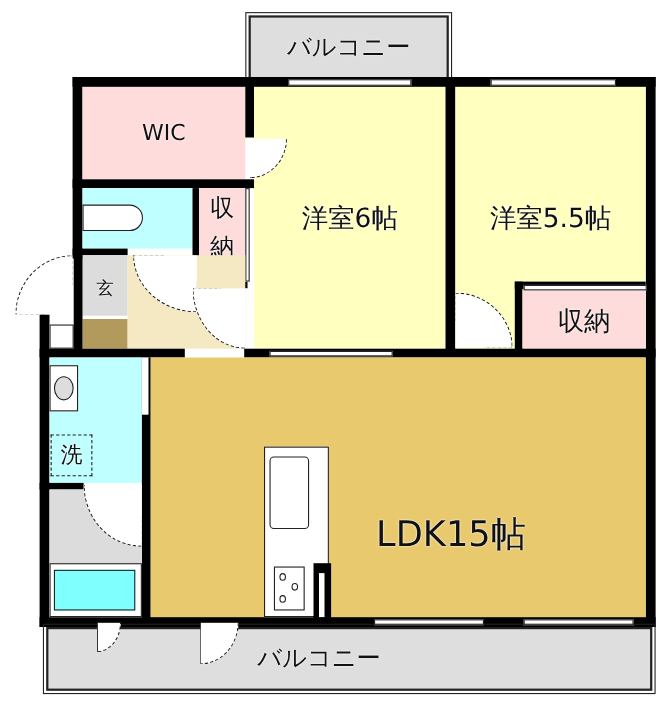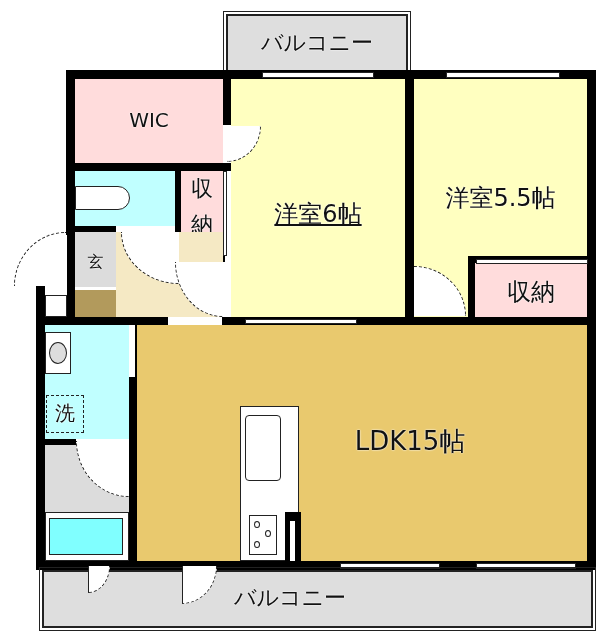--- a/index.html
+++ b/index.html
@@ -35,21 +35,21 @@
 <div class="wall" style="left:175px; top:171px; width:6px; height:90px;"></div>
 <div class="wall" style="left:66px; top:226px; width:50px; height:6px;"></div>
 
 <div class="abs" style="left:181px; top:171px; width:42px; height:85px; background:#ffdcdc;"></div>
 <div class="label" style="left:181px; top:174px; width:42px; font-size:22px;">収</div>
 <div class="label" style="left:181px; top:210px; width:42px; font-size:22px;">納</div>
 <div class="wall" style="left:175px; top:256px; width:50px; height:6px;"></div>
 <div class="abs" style="left:223px; top:171px; width:4px; height:85px; background:#fff; border:1px solid #222;"></div>
 
 <div class="abs" style="left:231px; top:79px; width:174px; height:238px; background:#ffffc0;"></div>
-<div class="label" style="left:231px; top:198px; width:174px; font-size:24px;text-decoration:underline;">洋室6帖</div>
+<div class="label" style="left:231px; top:182px; width:174px; font-size:24px;">洋室6帖</div>
 <div class="door-arc" style="left:227px; top:126px; width:34px; height:36px; border-radius:0 0 100% 0; border-left:none; border-top:none;"></div>
 <div class="window" style="left:262px; top:72px; width:110px;"></div>
 
 <div class="wall" style="left:405px; top:70px; width:9px; height:254px;"></div>
 
 <div class="abs" style="left:414px; top:79px; width:173px; height:238px; background:#ffffc0;"></div>
 <div class="label" style="left:414px; top:182px; width:173px; font-size:24px;">洋室5.5帖</div>
 <div class="window" style="left:446px; top:72px; width:112px;"></div>
 <div class="door-arc" style="left:414px; top:266px; width:52px; height:50px; border-radius:0 100% 0 0; border-left:none; border-bottom:none;"></div>
 
@@ -83,21 +83,21 @@
 <div class="wall" style="left:129px; top:325px; width:8px; height:240px;"></div>
 <div class="abs" style="left:129px; top:325px; width:6px; height:52px; background:#fff;"></div>
 <div class="wall" style="left:36px; top:439px; width:40px; height:6px;"></div>
 
 <div class="abs" style="left:45px; top:445px; width:84px; height:116px; background:#dcdcdc;"></div>
 <div class="door-arc" style="left:76px; top:441px; width:53px; height:56px; border-radius:0 0 0 100%; border-right:none; border-top:none; background:#fff;"></div>
 <div class="abs" style="left:45px; top:512px; width:84px; height:49px; background:#fff; border:1px solid #222;"></div>
 <div class="abs" style="left:49px; top:518px; width:74px; height:37px; background:#80ffff; border:1.5px solid #222;"></div>
 
 <div class="abs" style="left:137px; top:325px; width:450px; height:236px; background:#e9c96e;"></div>
-<div class="label" style="left:330px; top:424px; width:160px; font-size:26px;">LDK15帖</div>
+<div class="label" style="left:330px; top:464px; width:160px; font-size:32px;">LDK15帖</div>
 
 <div class="abs" style="left:240px; top:406px; width:59px; height:155px; background:#fff; border:1px solid #222;"></div>
 <div class="abs" style="left:245px; top:415px; width:36px; height:66px; background:#fff; border:1.5px solid #222; border-radius:4px;"></div>
 <div class="abs" style="left:249px; top:515px; width:28px; height:40px; background:#fff; border:1.5px solid #222;"></div>
 <div class="abs" style="left:254px; top:521px; width:6px; height:7px; border:1.2px solid #222; border-radius:50%;"></div>
 <div class="abs" style="left:265px; top:530px; width:6px; height:7px; border:1.2px solid #222; border-radius:50%;"></div>
 <div class="abs" style="left:254px; top:541px; width:6px; height:7px; border:1.2px solid #222; border-radius:50%;"></div>
 <div class="wall" style="left:285px; top:512px; width:16px; height:50px;"></div>
 <div class="abs" style="left:290px; top:521px; width:5px; height:40px; background:#fff;"></div>
 

